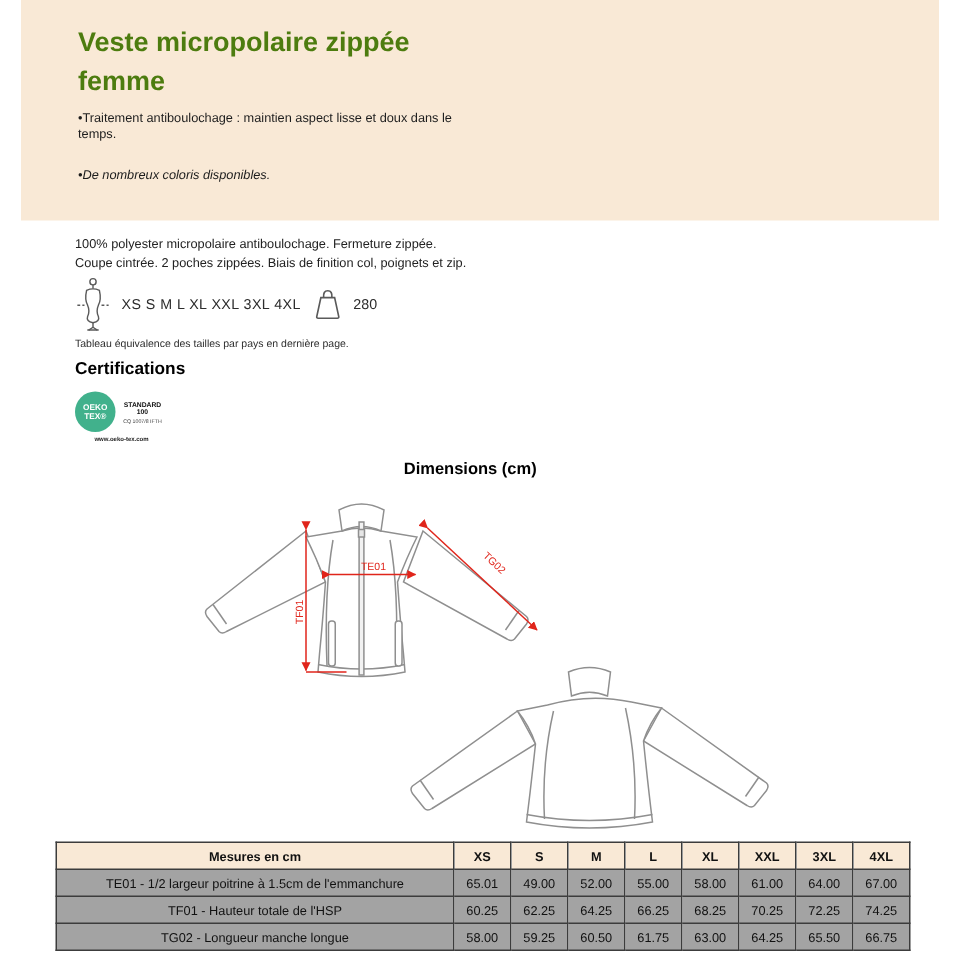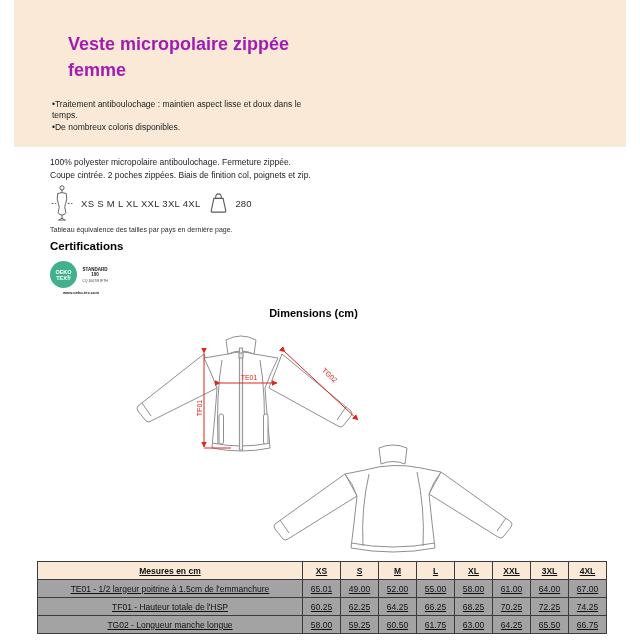--- a/index.html
+++ b/index.html
@@ -5,25 +5,25 @@
   html,body{margin:0;padding:0;}
   body{
     width:640px;height:640px;position:relative;background:#ffffff;
     font-family:"Liberation Sans", sans-serif;color:#1a1a1a;overflow:hidden;
   }
   
   .hero{
     position:absolute;left:14px;top:0;width:612px;height:147px;
     background:#f9e9d6;box-sizing:border-box;padding:15px 0 0 38px;
   }
-  .hero-title{font-size:18px;font-weight:bold;line-height:26px;color:#a21caf;margin:16px;}
+  .hero-title{font-size:18px;font-weight:bold;line-height:26px;color:#4d7c0f;margin:0;}
   .hero-bullets{margin-top:6px;width:262px;font-size:8.5px;line-height:11px;color:#1c1c1c;}
   .hero-bullets p{margin:0;}
   .hero-bullets p.b1{margin-bottom:9px;}
-  .hero-bullets p.b3{margin-top:1px;}
+  .hero-bullets p.b3{margin-top:16px;font-style:italic;}
   
   .desc{position:absolute;left:50px;top:156px;font-size:8.5px;color:#222;}
   .desc .dline{line-height:13px;}
   .icons-row{display:flex;align-items:center;gap:7px;margin-top:3px;height:36px;}
   .sizes-text{font-size:9.5px;color:#2d2d2d;letter-spacing:0.3px;text-align:center;}
   .weight-text{font-size:9.5px;color:#2d2d2d;}
   .note{margin-top:5px;font-size:7px;color:#2d2d2d;}
   
   .cert-heading{position:absolute;left:50px;top:240px;font-size:11.5px;font-weight:bold;color:#000;margin:0;}
   .oeko{position:absolute;left:50px;top:261px;width:64px;}
@@ -41,21 +41,21 @@
   .dims-title{position:absolute;left:0;top:307px;width:627px;text-align:center;
     font-size:11px;font-weight:bold;color:#000;margin:0;}
   .diagram{position:absolute;left:118px;top:324px;}
   
   .size-table{
     position:absolute;left:37px;top:561px;width:570px;
     border-collapse:collapse;table-layout:fixed;font-size:8.5px;color:#111;
   }
   .size-table th,.size-table td{
     border:1px solid #3c3c3c;height:17px;padding:0 1px;text-align:center;
-    overflow:hidden;white-space:nowrap;text-decoration:underline;
+    overflow:hidden;white-space:nowrap;
   }
   .size-table th{background:#f9e9d6;font-weight:bold;}
   .size-table td{background:#a3a3a3;font-weight:normal;}
 </style>
 </head>
 <body>
 
 <section class="hero">
   <h1 class="hero-title">
     <span>Veste micropolaire zippée</span><br>

